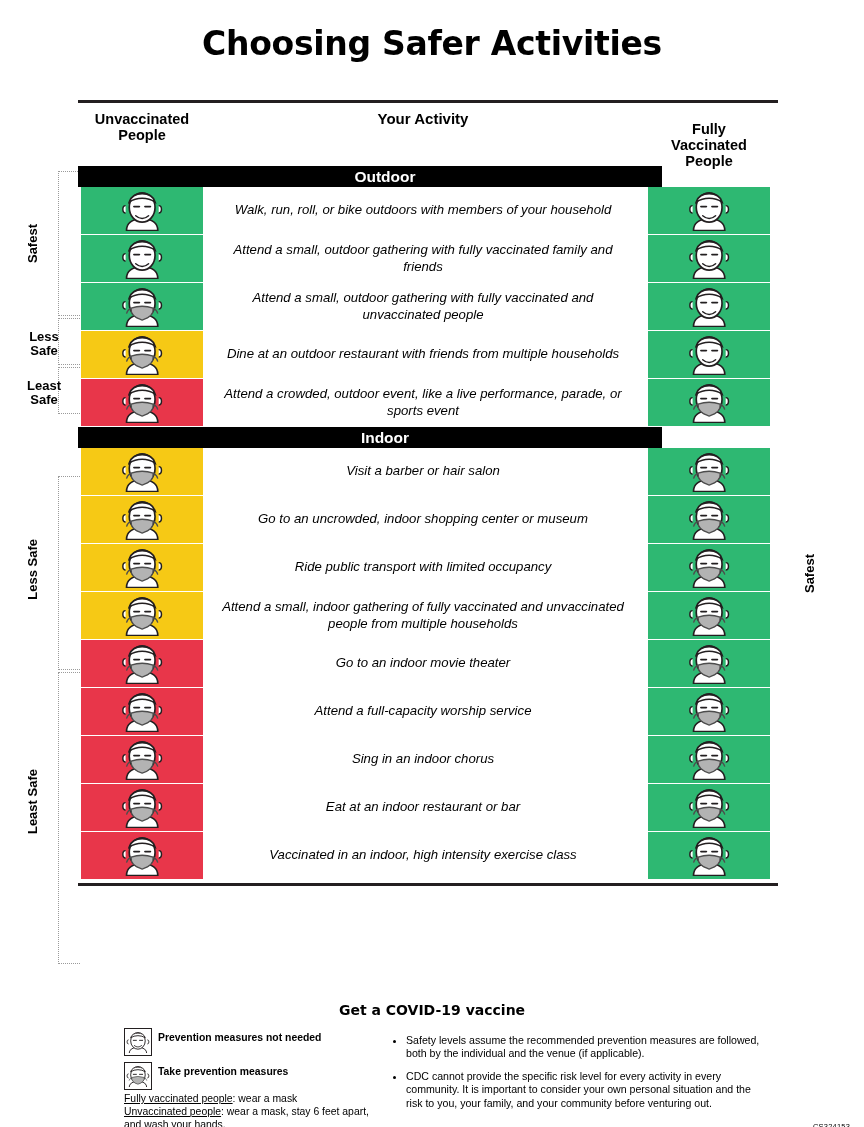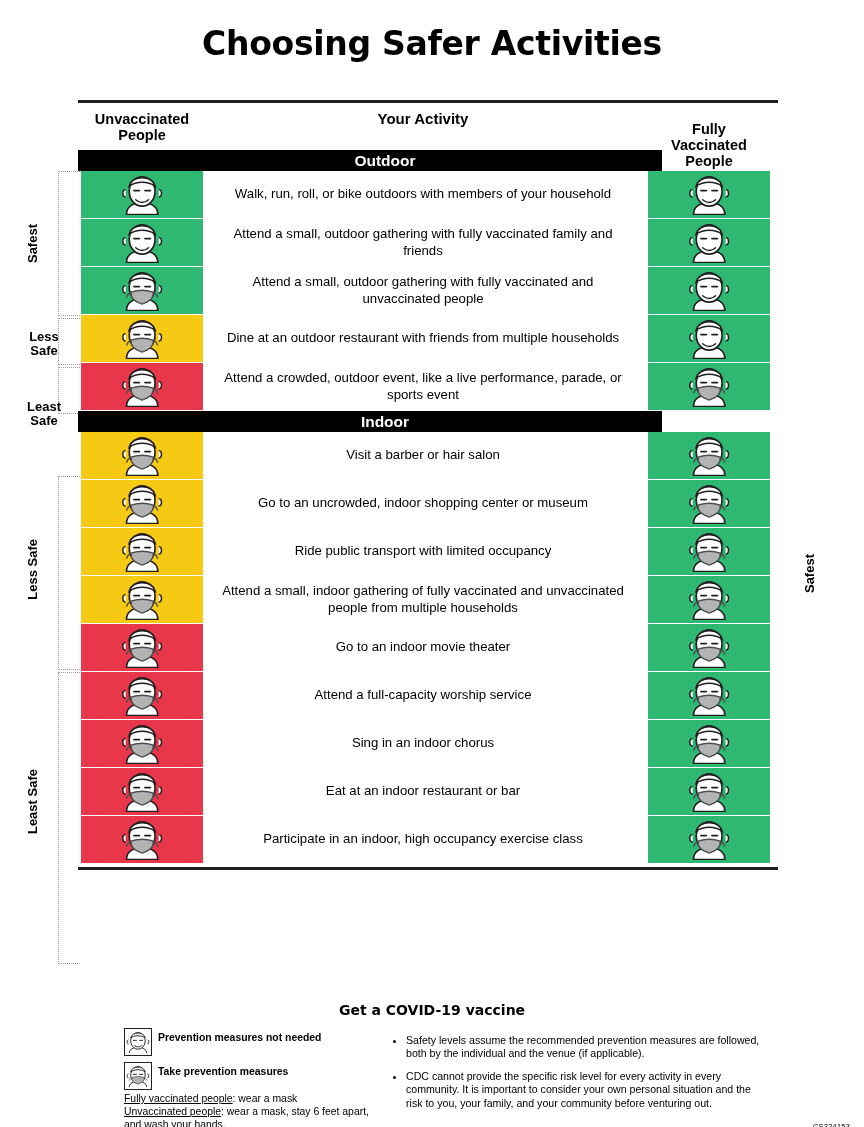--- a/index.html
+++ b/index.html
@@ -41,21 +41,21 @@
     width: 700px;
   }
   .rule-bottom {
     border-top: 3px solid #231f20;
     width: 700px;
   }
   
   .head {
     display: flex;
     align-items: flex-start;
-    height: 47px;
+    height: 63px;
   }
   .head-col {
     text-align: center;
     font-weight: bold;
     font-size: 14.5px;
     line-height: 16px;
     padding-top: 8px;
     box-sizing: border-box;
   }
   .head-left  { width: 128px; }
@@ -103,20 +103,21 @@
     width: 434px;
     display: flex;
     align-items: center;
     justify-content: center;
     text-align: center;
     font-size: 13.2px;
     line-height: 16.5px;
     padding: 0 14px;
     box-sizing: border-box;
     background: #ffffff;
+    font-style: italic;
   }
   .cell-right {
     width: 138px;
     display: flex;
     align-items: center;
     justify-content: center;
   }
   .cell-right .sw {
     width: 122px;
     height: 47px;
@@ -230,21 +231,21 @@
   <div class="left-labels">
 
     <div class="grp" style="top:147px; height:145px;"></div>
     <div class="grp-label" style="left:26px; top:200px;">Safest</div>
 
     <div class="grp" style="top:294px; height:47px;"></div>
     <div class="grp-label" style="left:22px; top:306px; writing-mode:horizontal-tb; transform:none; width:44px;">Less
 Safe</div>
 
     <div class="grp" style="top:343px; height:47px;"></div>
-    <div class="grp-label" style="left:22px; top:376px; writing-mode:horizontal-tb; transform:none; width:44px;">Least
+    <div class="grp-label" style="left:22px; top:355px; writing-mode:horizontal-tb; transform:none; width:44px;">Least
 Safe</div>
 
     <div class="grp" style="top:452px; height:194px;"></div>
     <div class="grp-label" style="left:26px; top:515px;">Less Safe</div>
 
     <div class="grp" style="top:648px; height:292px;"></div>
     <div class="grp-label" style="left:26px; top:745px;">Least Safe</div>
   </div>
 
   <div class="right-safest" style="top:530px;">Safest</div>
@@ -754,21 +755,21 @@
       <path d="M41 17 q3 0 3 4 q0 4 -3 4" fill="#ffffff" stroke="#231f20" stroke-width="1.6"></path>
       <path d="M14 18 h6" stroke="#231f20" stroke-width="1.8" stroke-linecap="round"></path>
       <path d="M26 18 h6" stroke="#231f20" stroke-width="1.8" stroke-linecap="round"></path>
 
       <path d="M11 24 q12 -4 24 0 q1 9 -12 13 q-13 -4 -12 -13 z" fill="#b3b3b3" stroke="#4d4d4d" stroke-width="1.4"></path>
       <path d="M11 24 q-4 2 -5 6" fill="none" stroke="#4d4d4d" stroke-width="1.4"></path>
       <path d="M35 24 q4 2 5 6" fill="none" stroke="#4d4d4d" stroke-width="1.4"></path>
     </svg>
             </div>
           </div>
-          <div class="cell-text">Participate in an indoor, high occupancy exercise class</div>
+          <div class="cell-text">Vaccinated in an indoor, high intensity exercise class</div>
           <div class="cell-right">
             <div class="sw green">
               <svg class="fig" width="42.32" height="40.480000000000004" viewBox="0 0 46 44" xmlns="http://www.w3.org/2000/svg">
       <path d="M6 44 q0 -12 17 -13 q17 1 17 13 z" fill="#ffffff" stroke="#231f20" stroke-width="1.8"></path>
       <ellipse cx="23" cy="19" rx="14" ry="16" fill="#ffffff" stroke="#231f20" stroke-width="1.8"></ellipse>
       <path d="M9 13 q3 -9 14 -9 q11 0 14 9 q-6 -4 -14 -4 q-8 0 -14 4 z" fill="#ffffff" stroke="#231f20" stroke-width="1.8"></path>
       <path d="M5 17 q-3 0 -3 4 q0 4 3 4" fill="#ffffff" stroke="#231f20" stroke-width="1.6"></path>
       <path d="M41 17 q3 0 3 4 q0 4 -3 4" fill="#ffffff" stroke="#231f20" stroke-width="1.6"></path>
       <path d="M14 18 h6" stroke="#231f20" stroke-width="1.8" stroke-linecap="round"></path>
       <path d="M26 18 h6" stroke="#231f20" stroke-width="1.8" stroke-linecap="round"></path>

